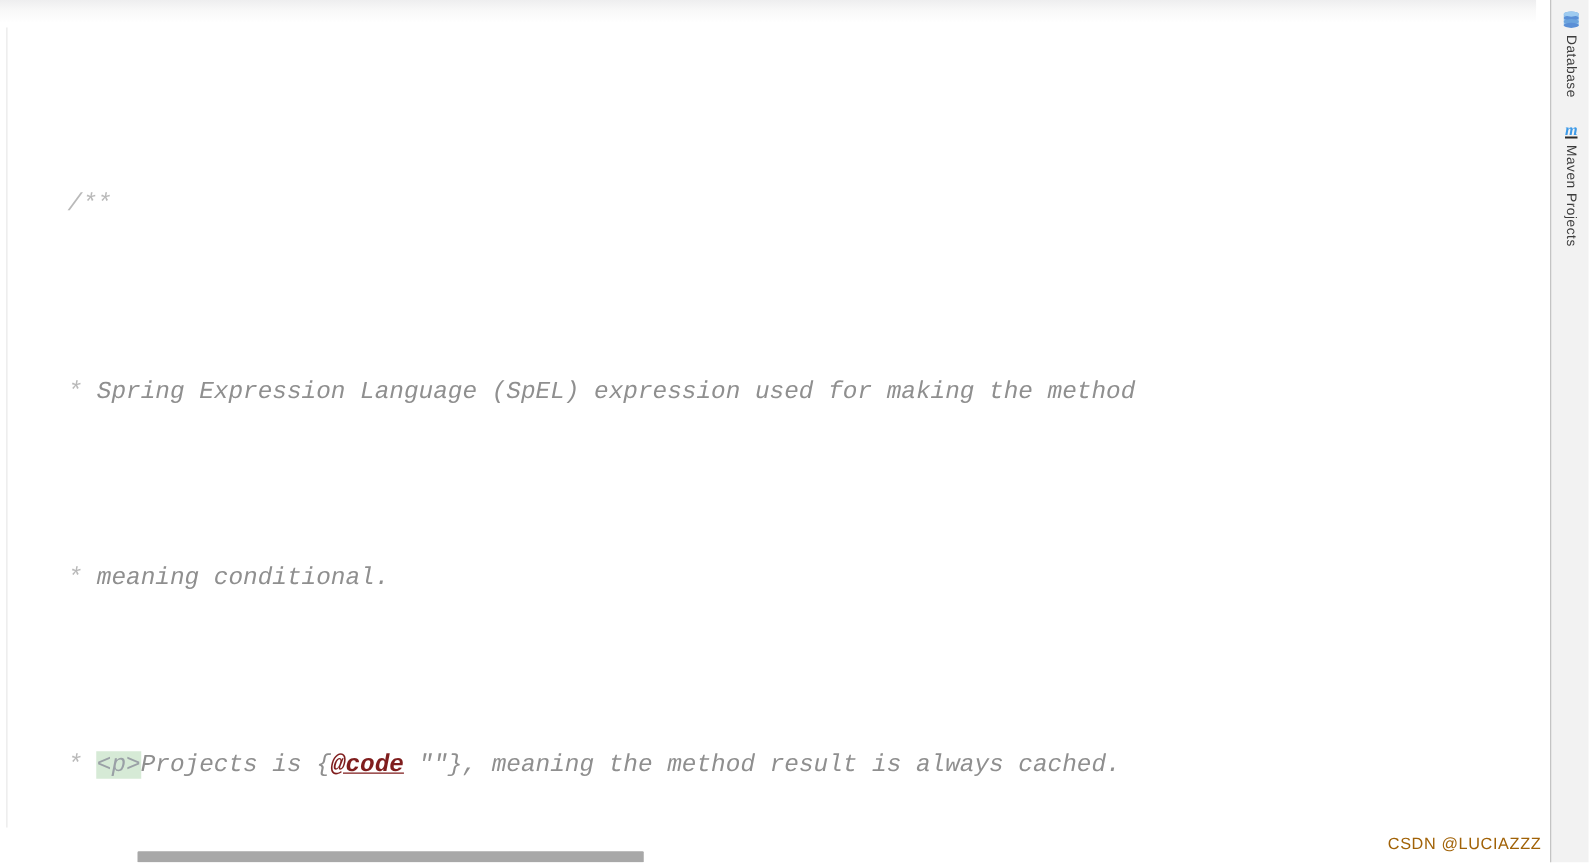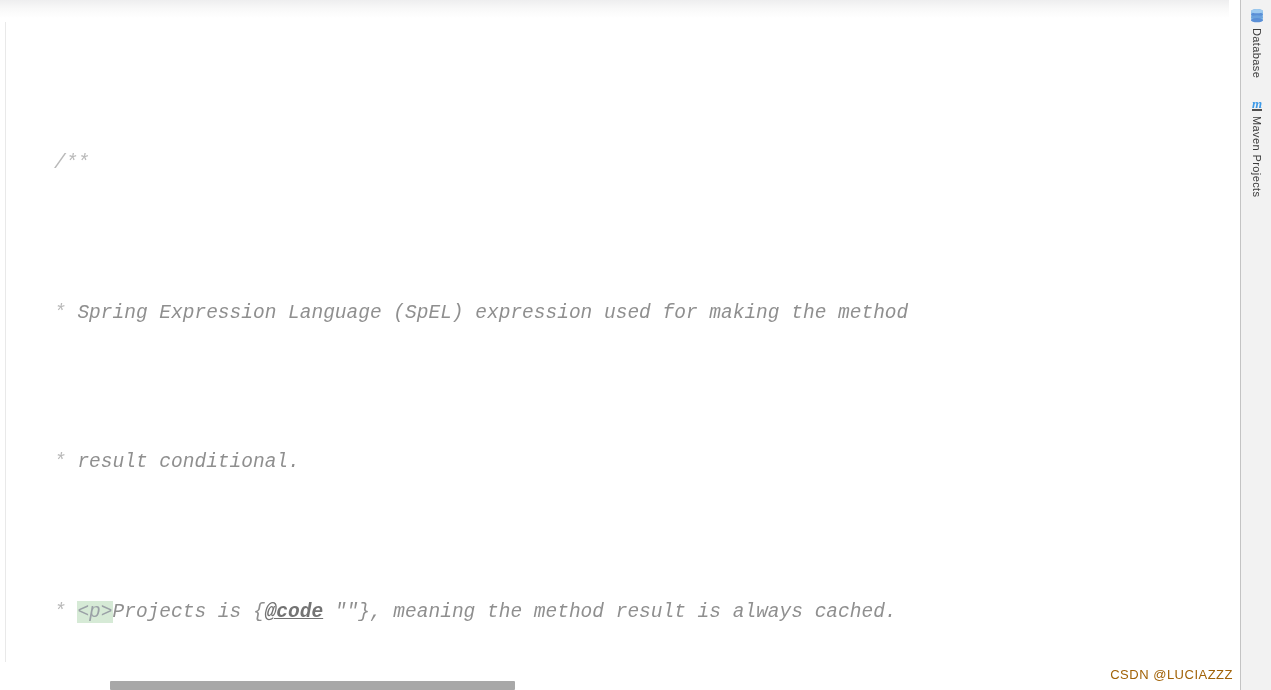--- a/index.html
+++ b/index.html
@@ -57,21 +57,21 @@
   .line {
     position: relative;
     height: 37.4px;
     padding-left: 54px;
     color: #8c8c8c;
   }
 
   
   .jd       { font-style: italic; color: #8f8f8f; }
   .jd-tag   { font-style: italic; color: #9aa0a6; background: #d6ead6; }
-  .jd-kw    { font-style: italic; font-weight: bold; color: #737373;
+  .jd-kw    { font-style: italic; font-weight: bold; color: #7f1d1d;
               text-decoration: underline; }
   .cm-mark  { font-style: italic; color: #b9b9b9; }
 
   
   #hscroll {
     position: absolute;
     left: 0; bottom: 0;
     width: 1229px; height: 11px;
     background: transparent;
   }
@@ -142,21 +142,21 @@
   <div id="editor">
     <div class="top-shade"></div>
     <div class="gutter-rule"></div>
 
     <div class="code">
 
       <div class="line"><span class="cm-mark">/**</span></div>
 
       <div class="line"><span class="cm-mark">*</span><span class="jd"> Spring Expression Language (SpEL) expression used for making the method</span></div>
 
-      <div class="line"><span class="cm-mark">*</span><span class="jd"> result conditional.</span></div>
+      <div class="line"><span class="cm-mark">*</span><span class="jd"> meaning conditional.</span></div>
 
       <div class="line"><span class="cm-mark">*</span><span class="jd"> </span><span class="jd-tag">&lt;p&gt;</span><span class="jd">Projects is {</span><span class="jd-kw">@code</span><span class="jd"> ""}, meaning the method result is always cached.</span></div>
 
       
 
       
 
       
 
       

